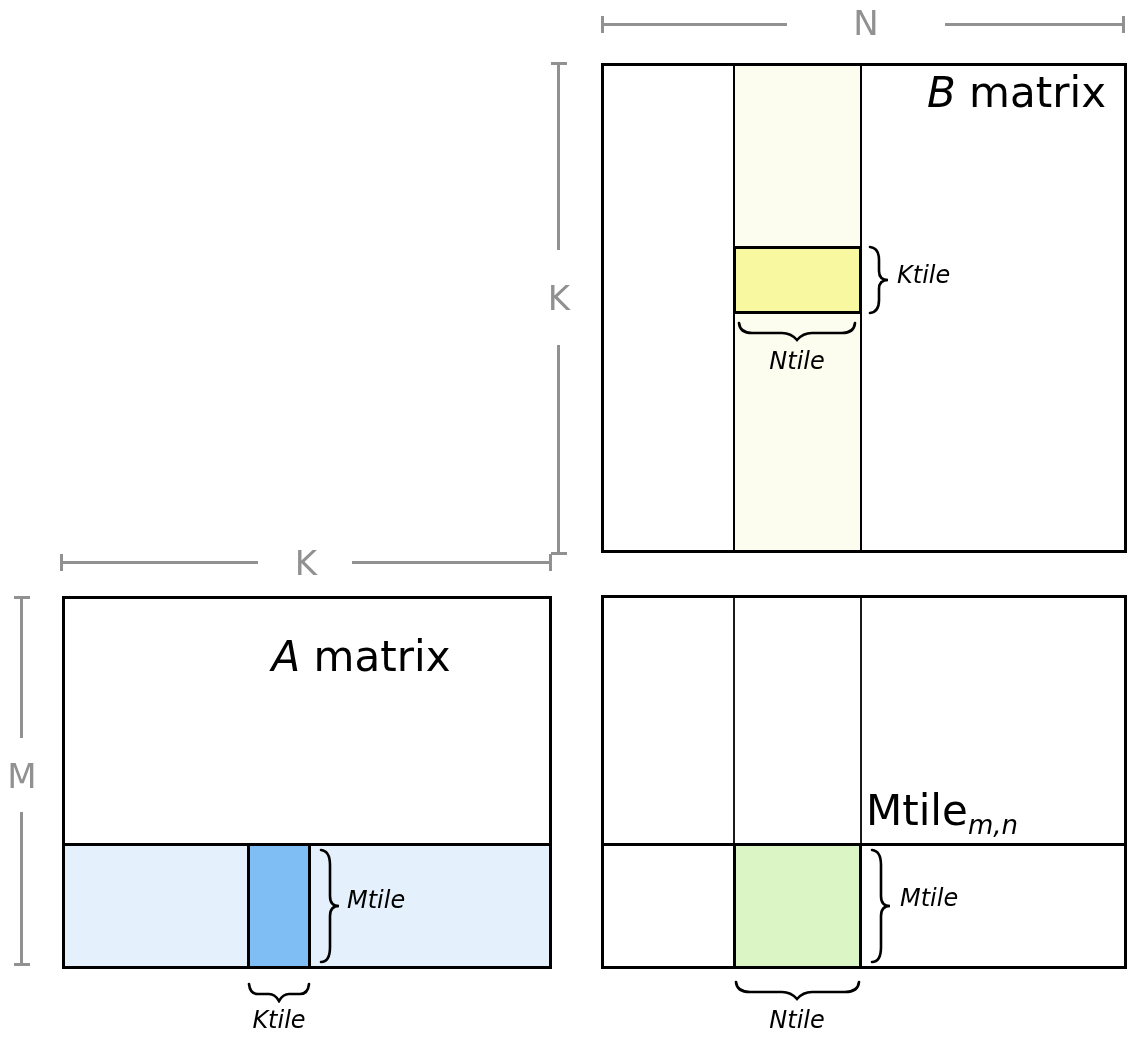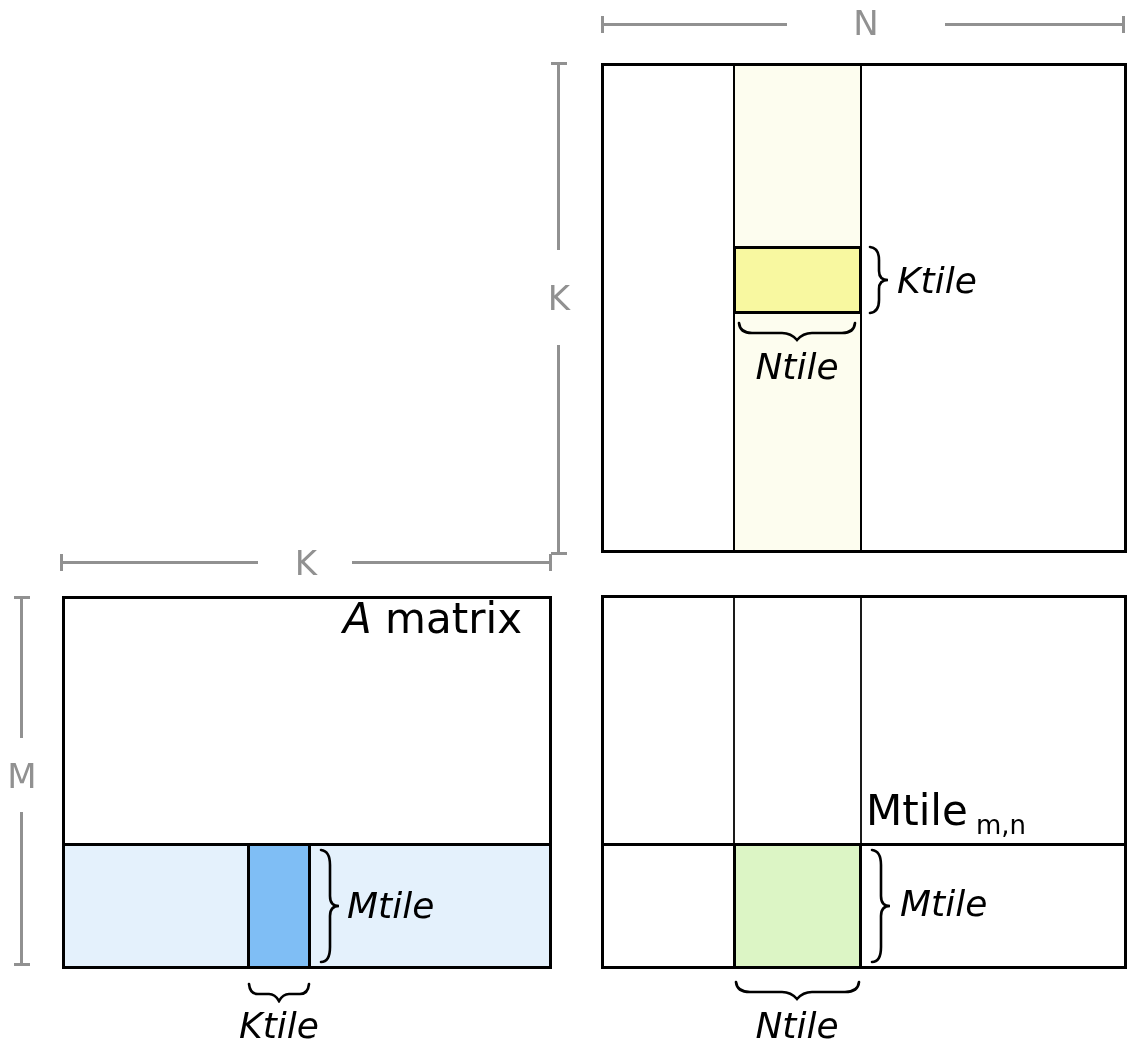--- a/index.html
+++ b/index.html
@@ -15,29 +15,29 @@
     text-align:center;
   }
   
   .mbox{position:absolute;border:3px solid var(--ink,#000);background:#fff;box-sizing:border-box;}
   .mtitle{
     position:absolute;font-size:42px;line-height:1;text-align:right;white-space:nowrap;
   }
   .mtitle .ital{font-style:italic;}
   .tile{position:absolute;border:3px solid var(--ink,#000);box-sizing:border-box;}
   .tile-label{
-    position:absolute;font-size:36px;line-height:1;font-style:italic;white-space:nowrap;
+    position:absolute;font-size:24px;line-height:1;font-style:italic;white-space:nowrap;
   }
   .center{text-align:center;}
   .blk-line{position:absolute;background:var(--ink,#000);}
   .thin-line{position:absolute;background:#1a1a1a;}
   .brace{position:absolute;}
   .brace path{fill:none;stroke:var(--ink,#000);stroke-width:2.6;stroke-linecap:round;}
   .block-label{position:absolute;font-size:42px;line-height:1;white-space:nowrap;}
-  .block-label sub{font-size:26px;line-height:0;margin-left:8px;}
+  .block-label sub{font-size:26px;font-style:italic;line-height:0;}
 </style>
 </head>
 <body>
 
 <div id="stage">
 
   <div class="dim-seg" style="left:601px;top:16px;width:3px;height:17px;"></div>
   <div class="dim-seg" style="left:603px;top:23px;width:184px;height:3px;"></div>
   <div class="dim-label" style="left:816px;top:6px;width:100px;">N</div>
   <div class="dim-seg" style="left:945px;top:23px;width:179px;height:3px;"></div>
@@ -45,20 +45,24 @@
 
   <div class="dim-seg" style="left:551px;top:62px;width:16px;height:3px;"></div>
   <div class="dim-seg" style="left:557px;top:64px;width:3px;height:186px;"></div>
   <div class="dim-label" style="left:534px;top:281px;width:50px;">K</div>
   <div class="dim-seg" style="left:557px;top:345px;width:3px;height:208px;"></div>
   <div class="dim-seg" style="left:551px;top:552px;width:16px;height:3px;"></div>
 
   <div class="mbox" style="left:601px;top:63px;width:526px;height:490px;"></div>
   <div class="abs" style="left:733px;top:66px;width:129px;height:484px;background:var(--ivory-strip,#FDFDEF);border-left:2px solid var(--ink,#000);border-right:2px solid var(--ink,#000);box-sizing:border-box;"></div>
   <div class="tile" style="left:733px;top:246px;width:129px;height:68px;background:var(--yellow-tile,#F8F8A0);"></div>
+  <div class="mtitle" style="left:780px;top:72px;width:326px;">
+    <span class="ital">B</span>
+    <span>matrix</span>
+  </div>
   <svg class="brace" style="left:866px;top:245px;" width="26" height="70" viewBox="0 0 26 70">
     <path d="M4 2 Q13 3 13 15 L13 26 Q13 35 22 35 Q13 35 13 44 L13 55 Q13 67 4 68"></path>
   </svg>
   <div class="tile-label" style="left:897px;top:263px;">Ktile</div>
   <svg class="brace" style="left:737px;top:320px;" width="120" height="22" viewBox="0 0 120 22">
     <path d="M2 3 Q3 13 15 13 L45 13 Q54 13 60 20 Q66 13 75 13 L105 13 Q117 13 118 3"></path>
   </svg>
   <div class="tile-label center" style="left:737px;top:349px;width:120px;">Ntile</div>
 
   <div class="dim-seg" style="left:60px;top:554px;width:3px;height:17px;"></div>
@@ -70,21 +74,21 @@
   <div class="dim-seg" style="left:14px;top:596px;width:16px;height:3px;"></div>
   <div class="dim-seg" style="left:20px;top:598px;width:3px;height:140px;"></div>
   <div class="dim-label" style="left:0px;top:759px;width:44px;">M</div>
   <div class="dim-seg" style="left:20px;top:812px;width:3px;height:152px;"></div>
   <div class="dim-seg" style="left:14px;top:963px;width:16px;height:3px;"></div>
 
   <div class="mbox" style="left:62px;top:596px;width:490px;height:373px;"></div>
   <div class="abs" style="left:65px;top:846px;width:484px;height:120px;background:var(--blue-strip,#E4F1FC);"></div>
   <div class="blk-line" style="left:62px;top:843px;width:490px;height:3px;"></div>
   <div class="tile" style="left:247px;top:843px;width:64px;height:126px;background:var(--blue-tile,#7FBEF5);"></div>
-  <div class="mtitle" style="left:200px;top:598px;width:322px;">
+  <div class="mtitle" style="left:200px;top:636px;width:322px;text-align:center;">
     <span class="ital">A</span>
     <span>matrix</span>
   </div>
   <svg class="brace" style="left:317px;top:848px;" width="26" height="116" viewBox="0 0 26 116">
     <path d="M4 2 Q13 3 13 17 L13 48 Q13 58 22 58 Q13 58 13 68 L13 99 Q13 114 4 114"></path>
   </svg>
   <div class="tile-label" style="left:347px;top:888px;">Mtile</div>
   <svg class="brace" style="left:247px;top:981px;" width="64" height="22" viewBox="0 0 64 22">
     <path d="M2 3 Q3 13 11 13 L22 13 Q28 13 32 20 Q36 13 42 13 L53 13 Q61 13 62 3"></path>
   </svg>

